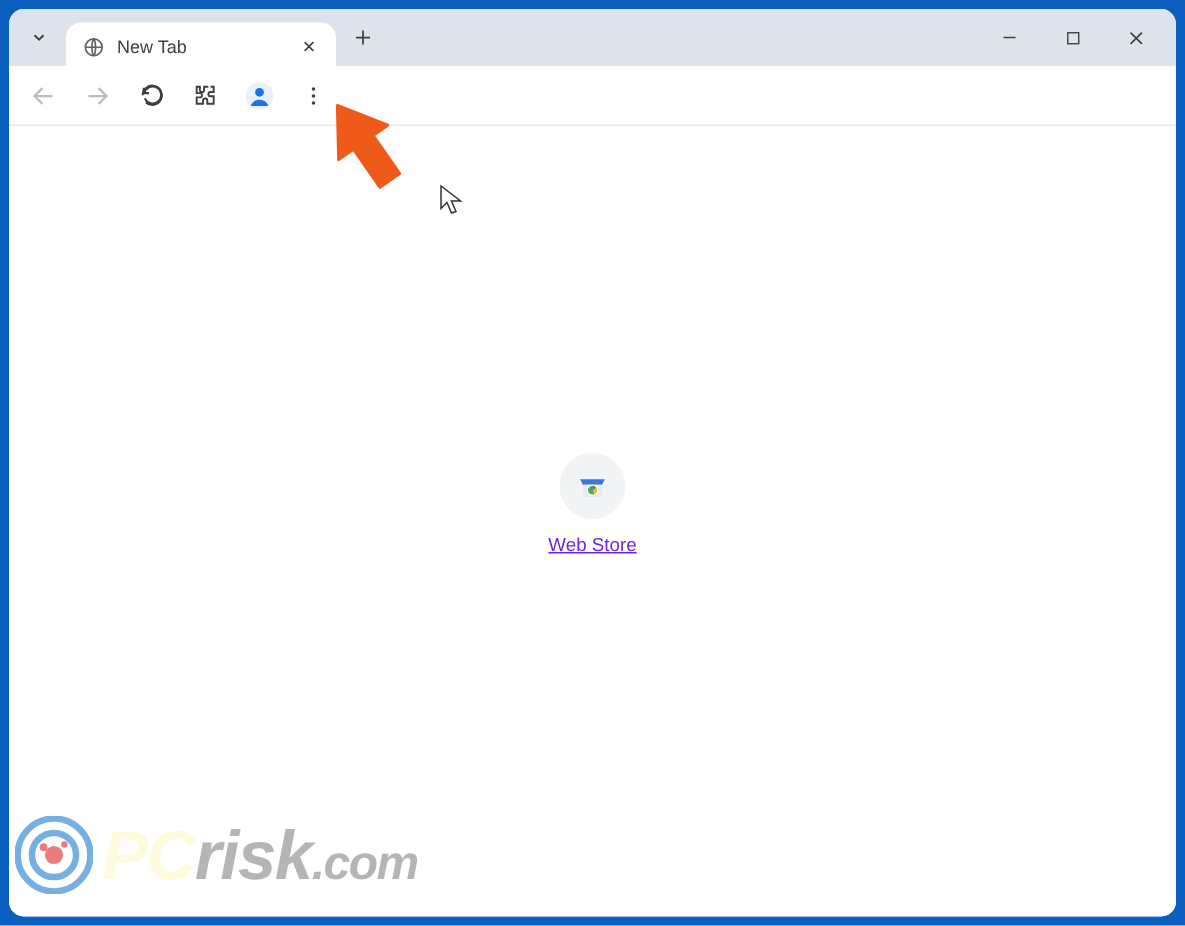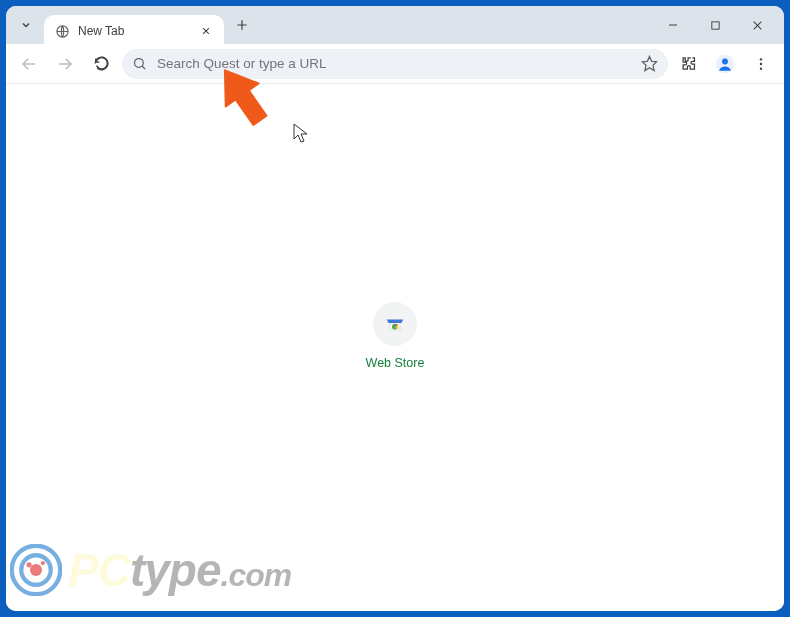--- a/index.html
+++ b/index.html
@@ -177,21 +177,22 @@
     width: 44px;
     height: 44px;
     border-radius: 50%;
     background: #f1f3f4;
     display: flex;
     align-items: center;
     justify-content: center;
   }
   .shortcut-label {
     font-size: 12.5px;
-    color: #15803d;
+    color: #6d28d9;
+    text-decoration: underline;
   }
   
   .pointer-arrow {
     position: absolute;
     top: 59px;
     left: 205px;
     pointer-events: none;
   }
   
   .cursor-overlay {
@@ -292,34 +293,20 @@
     </div>
     <div class="nav-btn">
       <svg width="17" height="17" viewBox="0 0 24 24" fill="none" stroke="#3c4043" stroke-width="2">
           <path d="M3 12a9 9 0 1 1 3 6.7"></path>
           <polyline points="3 18 3 12 9 12" transform="rotate(10 6 15)" style="display:none"></polyline>
           <path d="M4 5v5h5"></path>
           <path d="M4.5 10A8 8 0 1 1 5 15"></path>
         </svg>
     </div>
 
-    <div class="omnibox">
-      <span class="omni-search-icon">
-        <svg width="15" height="15" viewBox="0 0 24 24" fill="none" stroke="#5f6368" stroke-width="2">
-            <circle cx="11" cy="11" r="7"></circle>
-            <line x1="21" y1="21" x2="16" y2="16"></line>
-          </svg>
-      </span>
-      <input class="omni-input" placeholder="Search Quest or type a URL" style="">
-      <span class="bookmark-btn">
-        <svg width="17" height="17" viewBox="0 0 24 24" fill="none" stroke="#5f6368" stroke-width="1.8">
-            <polygon points="12 2 15 9 22 9.5 17 14.5 18.5 22 12 18 5.5 22 7 14.5 2 9.5 9 9"></polygon>
-          </svg>
-      </span>
-    </div>
 
     <div class="ext-btn">
       <svg width="17" height="17" viewBox="0 0 24 24" fill="none" stroke="#3c4043" stroke-width="1.8">
           <path d="M14 4h-4v3a2 2 0 1 1-4 0V4H3v6h3a2 2 0 1 1 0 4H3v6h6v-3a2 2 0 1 1 4 0v3h6v-7h-3a2 2 0 1 1 0-4h3V4h-3"></path>
         </svg>
     </div>
     <div class="profile-btn">
       <svg width="20" height="20" viewBox="0 0 24 24">
           <circle cx="12" cy="12" r="11" fill="#e8f0fe"></circle>
           <circle cx="12" cy="9" r="3.5" fill="#1a73e8"></circle>
@@ -372,15 +359,15 @@
 
 <div class="watermark">
   <svg class="watermark-bullseye" viewBox="0 0 60 60">
     <circle cx="30" cy="30" r="28" fill="none" stroke="#0a6ec9" stroke-width="5"></circle>
     <circle cx="30" cy="30" r="17" fill="none" stroke="#0a6ec9" stroke-width="5"></circle>
     <circle cx="30" cy="30" r="7" fill="#d11"></circle>
     <circle cx="22" cy="24" r="3" fill="#d11"></circle>
     <circle cx="38" cy="22" r="2.5" fill="#d11"></circle>
   </svg>
   <span class="watermark-text">
-    <span class="pc">PC</span><span class="risk">type</span><span class="dotcom">.com</span>
+    <span class="pc">PC</span><span class="risk">risk</span><span class="dotcom">.com</span>
   </span>
 </div>
 
 </body></html>

